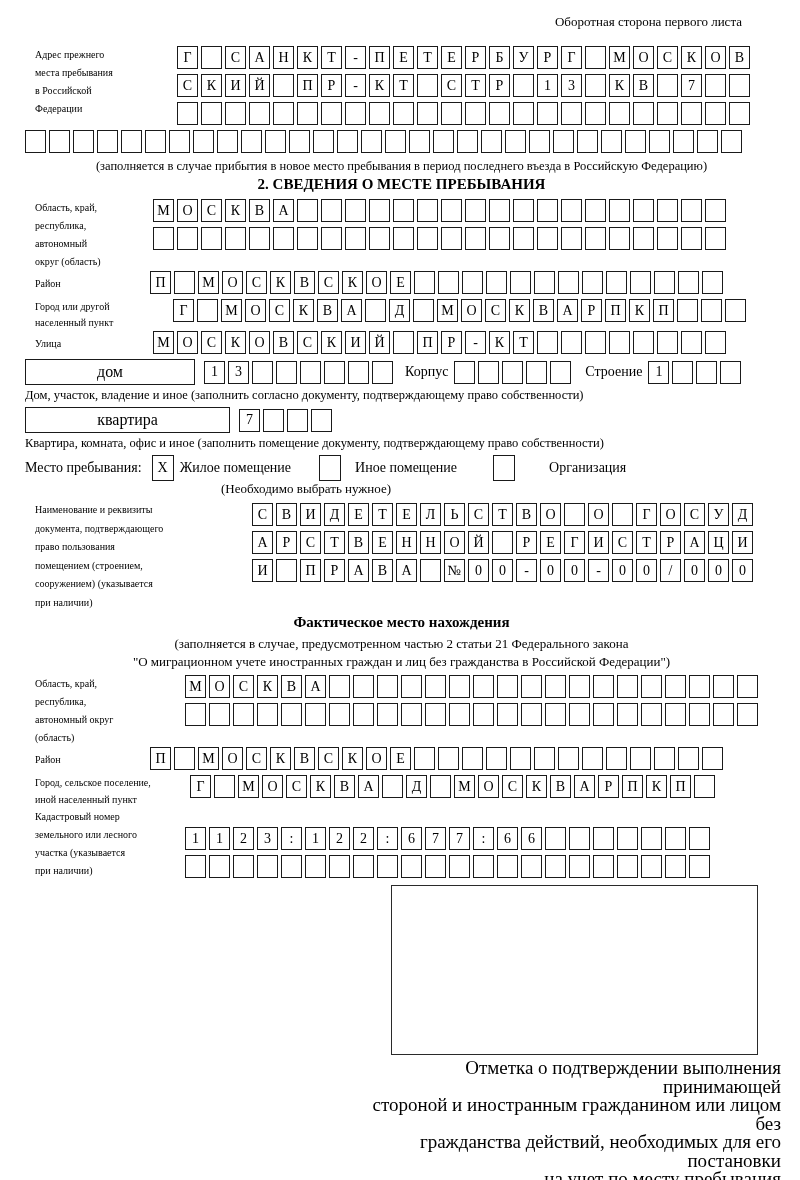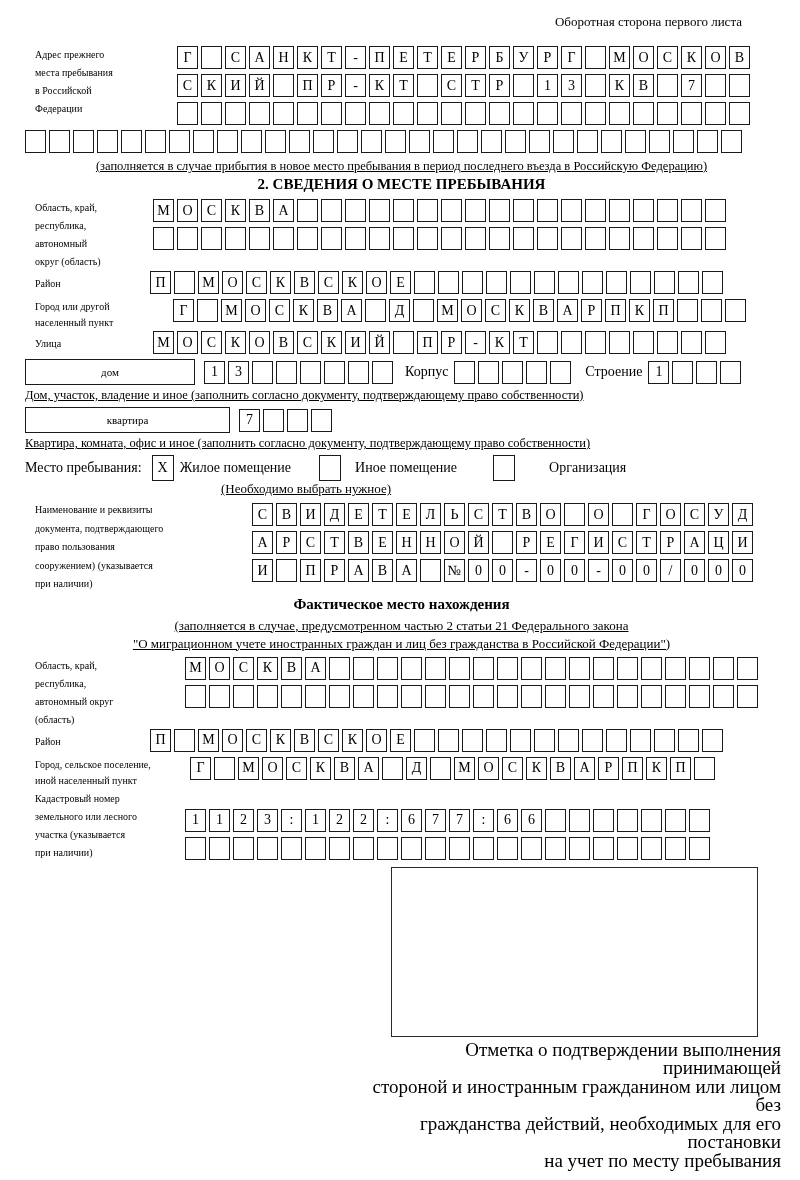--- a/index.html
+++ b/index.html
@@ -17,28 +17,28 @@
   .flabel { font-size:10px; line-height:18px; flex:0 0 auto; }
   .rows { flex:0 0 auto; }
 
   .boxrow { display:flex; gap:3px; height:23px; margin-bottom:5px; }
   .cell {
     width:21px; height:23px; border:1.5px solid #1a1a1a;
     display:flex; align-items:center; justify-content:center;
     font-size:14px; flex:0 0 auto; background:#fff;
   }
 
-  .caption { font-size:12.5px; line-height:16px;text-decoration:underline; }
+  .caption { font-size:12.5px; line-height:16px; }
   .caption-center { text-align:center; }
   .h-bold { font-size:15px; font-weight:bold; text-align:center; }
 
   .inline-row { display:flex; align-items:center; height:26px; }
   .named-rect {
     border:1.5px solid #1a1a1a; height:26px; display:flex;
-    align-items:center; justify-content:center; font-size:11px; background:#fff;
+    align-items:center; justify-content:center; font-size:16px; background:#fff;
   }
   .small-label { font-size:14px; padding:0 6px; white-space:nowrap; }
 
   .cb {
     width:22px; height:26px; border:1.5px solid #1a1a1a; background:#fff;
     display:flex; align-items:center; justify-content:center; font-size:14px; flex:0 0 auto;
   }
 
   .stamp-zone { margin-left:366px; width:410px; }
   .stamp-box { width:367px; height:170px; border:1.5px solid #2a2a2a; background:#fff; }
@@ -365,38 +365,39 @@
 
   <div class="inline-row mb2">
     <div class="named-rect" style="width:205px;">квартира</div>
     <div class="boxrow" style="margin:0 0 0 9px;">
         <span class="cell">7</span>
         <span class="cell"></span>
         <span class="cell"></span>
         <span class="cell"></span>
       </div>
   </div>
-  <div class="caption mb4">Квартира, комната, офис и иное (заполнить согласно документу, подтверждающему право собственности)</div>
+  <div class="caption mb4">Квартира, комната, офис и иное (заполнить помещение документу, подтверждающему право собственности)</div>
 
   <div class="inline-row">
     <div class="small-label" style="padding-left:0;">Место пребывания:</div>
     <div class="cb" style="margin-left:4px;">X</div>
     <div class="small-label">Жилое помещение</div>
     <div class="cb" style="margin-left:22px;"></div>
     <div class="small-label" style="padding-left:14px;">Иное помещение</div>
     <div class="cb" style="margin-left:30px;"></div>
     <div class="small-label" style="padding-left:34px;">Организация</div>
   </div>
   <div class="caption mb4" style="margin-left:196px; font-size:13px;">(Необходимо выбрать нужное)</div>
 
   <div class="frow">
     <div class="flabel" style="width:227px; padding-left:10px; line-height:18.5px;">
         <div>Наименование и реквизиты</div>
         <div>документа, подтверждающего</div>
         <div>право пользования</div>
+        <div>помещением (строением,</div>
         <div>сооружением) (указывается</div>
         <div>при наличии)</div>
       </div>
     <div class="rows" style="padding-top:2px;">
       <div class="boxrow">
           <span class="cell">С</span>
           <span class="cell">В</span>
           <span class="cell">И</span>
           <span class="cell">Д</span>
           <span class="cell">Е</span>

